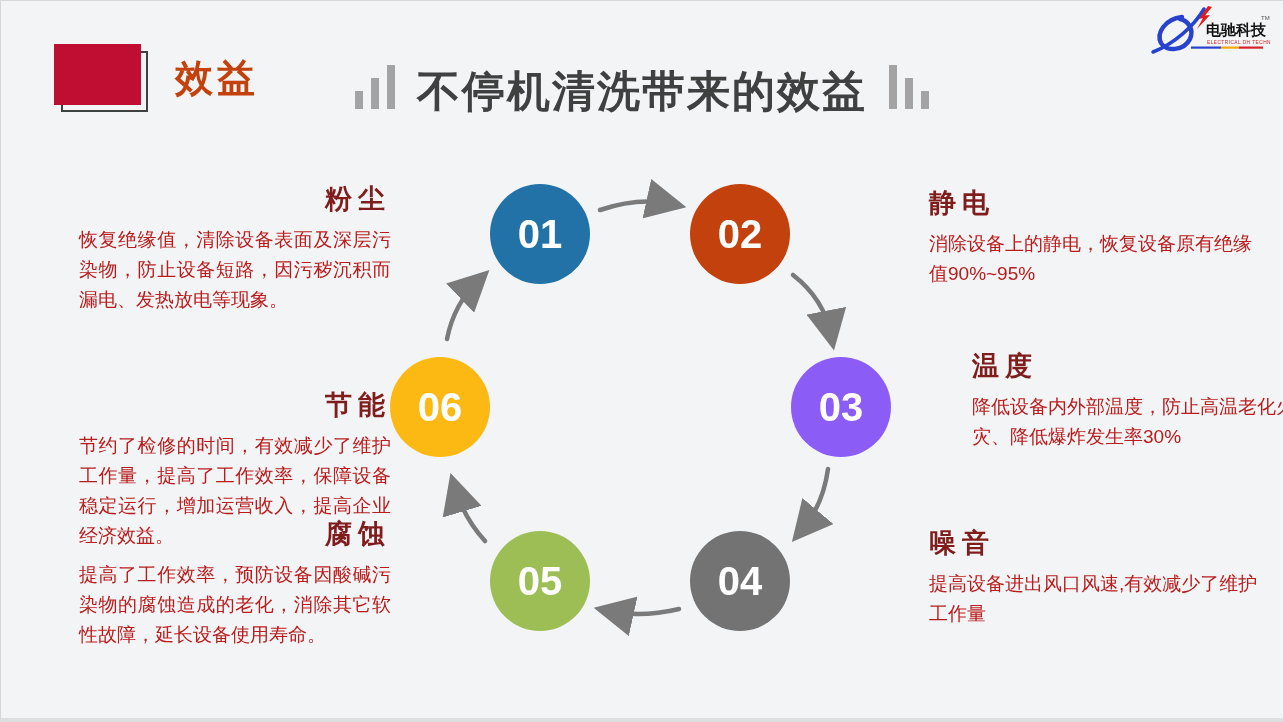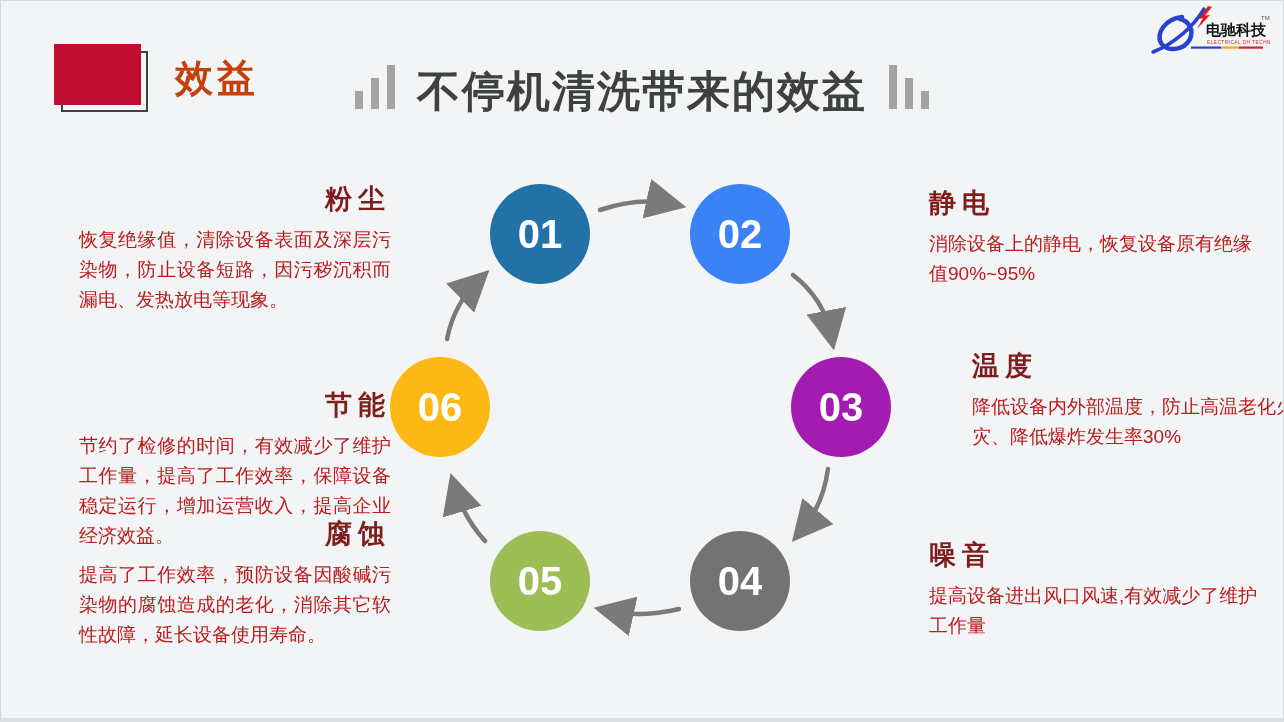--- a/index.html
+++ b/index.html
@@ -74,21 +74,21 @@
     margin-bottom: 8px; letter-spacing: 6px;
   }
   .benefit p {
     font-size: 19px; color: #b91c1c; line-height: 30px;
   }
   .benefit.left { left: 78px; width: 312px; }
   .benefit.left h3 { text-align: right; }
   .benefit.left p { text-align: justify; }
   .benefit.right { left: 928px; width: 338px; }
   .bl0 { top: 180px; } .bl1 { top: 350px; margin-top: 36px; } .bl2 { top: 515px; }
-  .br0 { top: 184px; } .br1 { top: 347px; margin-left: 43px; } .br2 { top: 536px; }
+  .br0 { top: 184px; } .br1 { top: 347px; margin-left: 43px; } .br2 { top: 524px; }
 </style>
 </head>
 <body>
 
 <div class="slide">
 
   <div class="badge-outline"></div>
   <div class="badge-fill"></div>
   <div class="badge-label">效益</div>
 
@@ -134,24 +134,24 @@
       <path d="M 827 468 Q 822 504 801 529" marker-end="url(#ah)"></path>
       <path d="M 678 608 Q 640 617 608 610" marker-end="url(#ah)"></path>
       <path d="M 484 540 Q 463 517 454 487" marker-end="url(#ah)"></path>
       <path d="M 446 338 Q 453 303 477 280" marker-end="url(#ah)"></path>
     </g>
   </svg>
 
   <div class="circle c1" style="background: rgb(34, 114, 168);">
     <span>01</span>
   </div>
-  <div class="circle c2" style="background: #3b82f6;">
+  <div class="circle c2" style="background: #c2410c;">
     <span>02</span>
   </div>
-  <div class="circle c3" style="background: #a21caf;">
+  <div class="circle c3" style="background: #8b5cf6;">
     <span>03</span>
   </div>
   <div class="circle c4" style="background: #737373;">
     <span>04</span>
   </div>
   <div class="circle c5" style="background: rgb(157, 190, 85);">
     <span>05</span>
   </div>
   <div class="circle c6" style="background: rgb(252, 185, 19);">
     <span>06</span>

